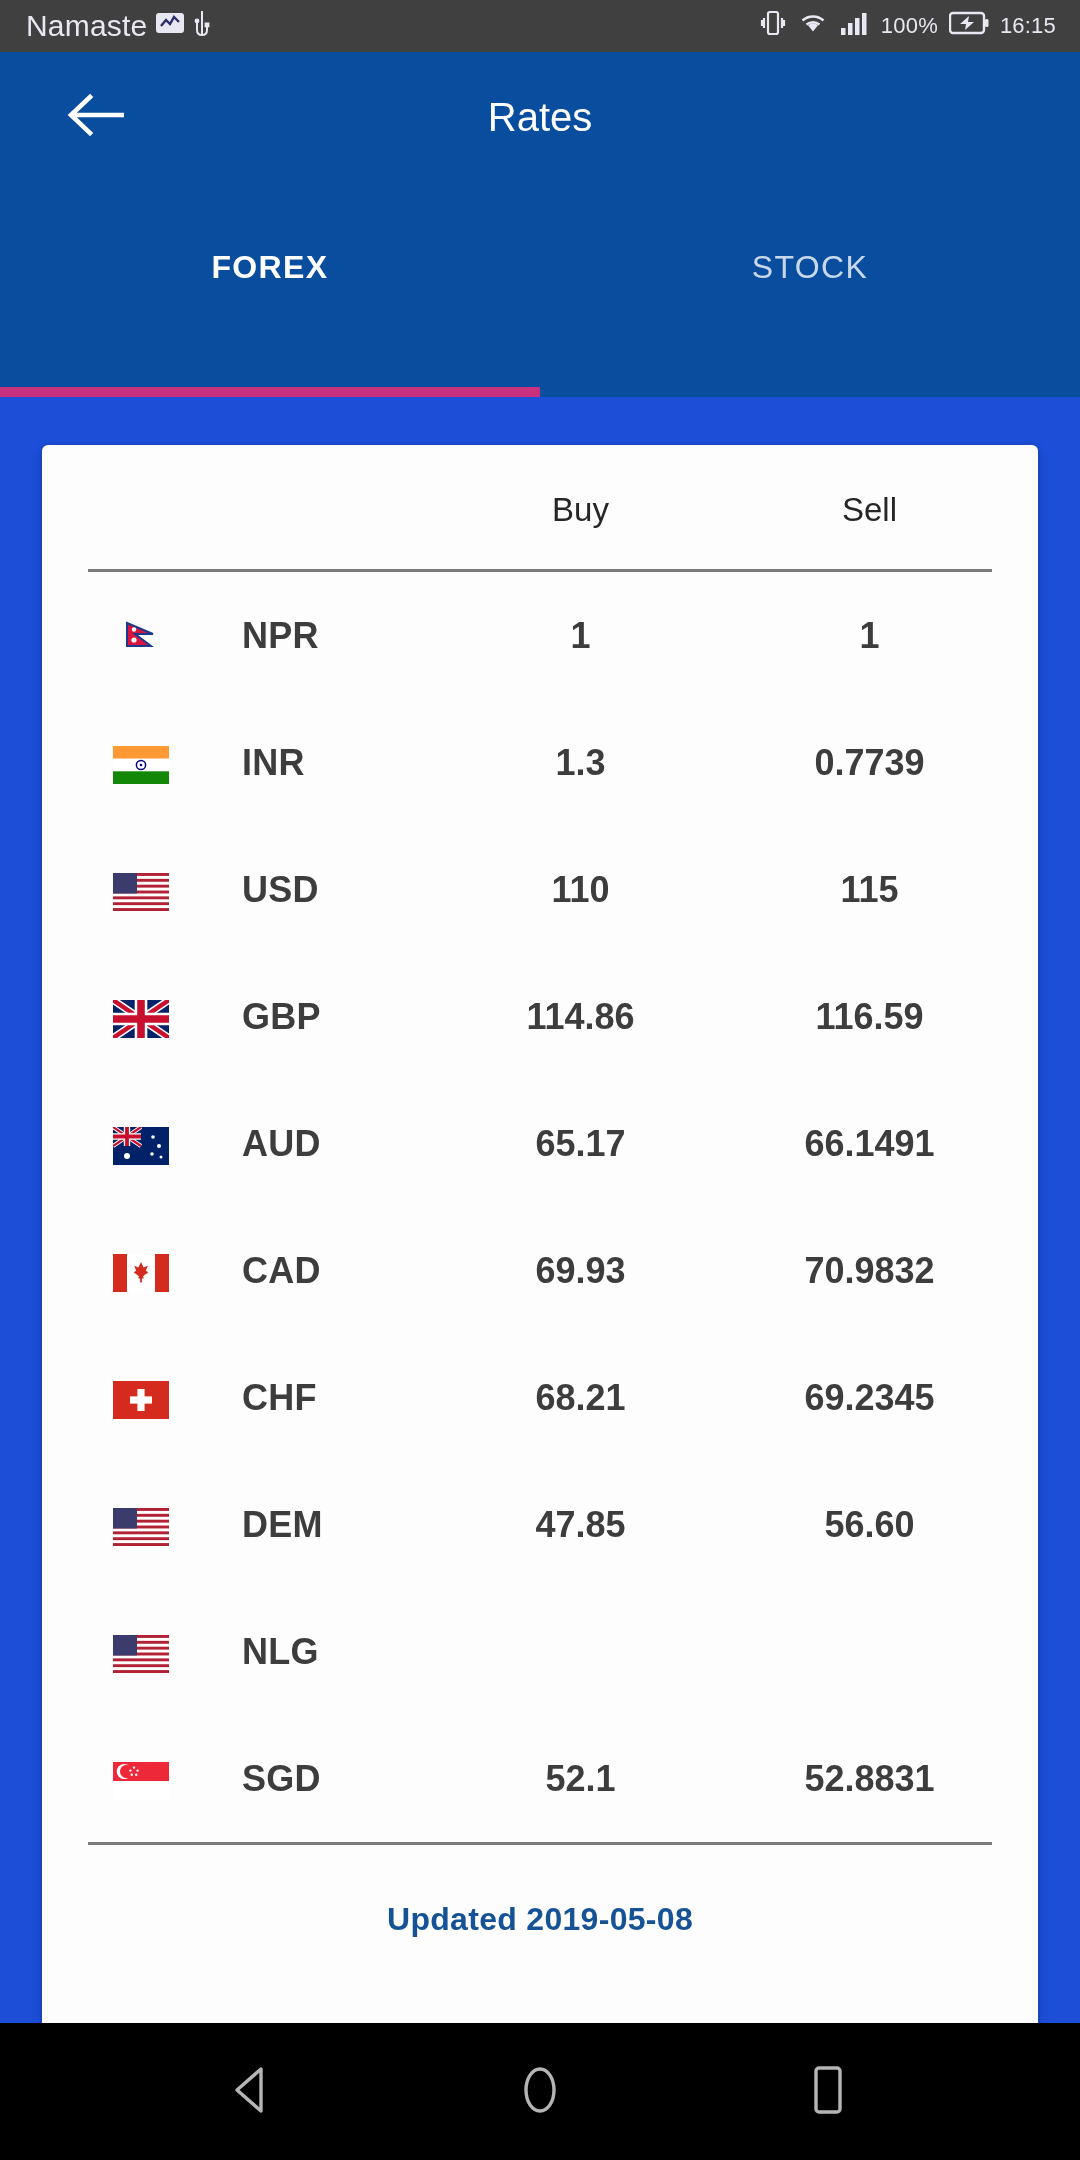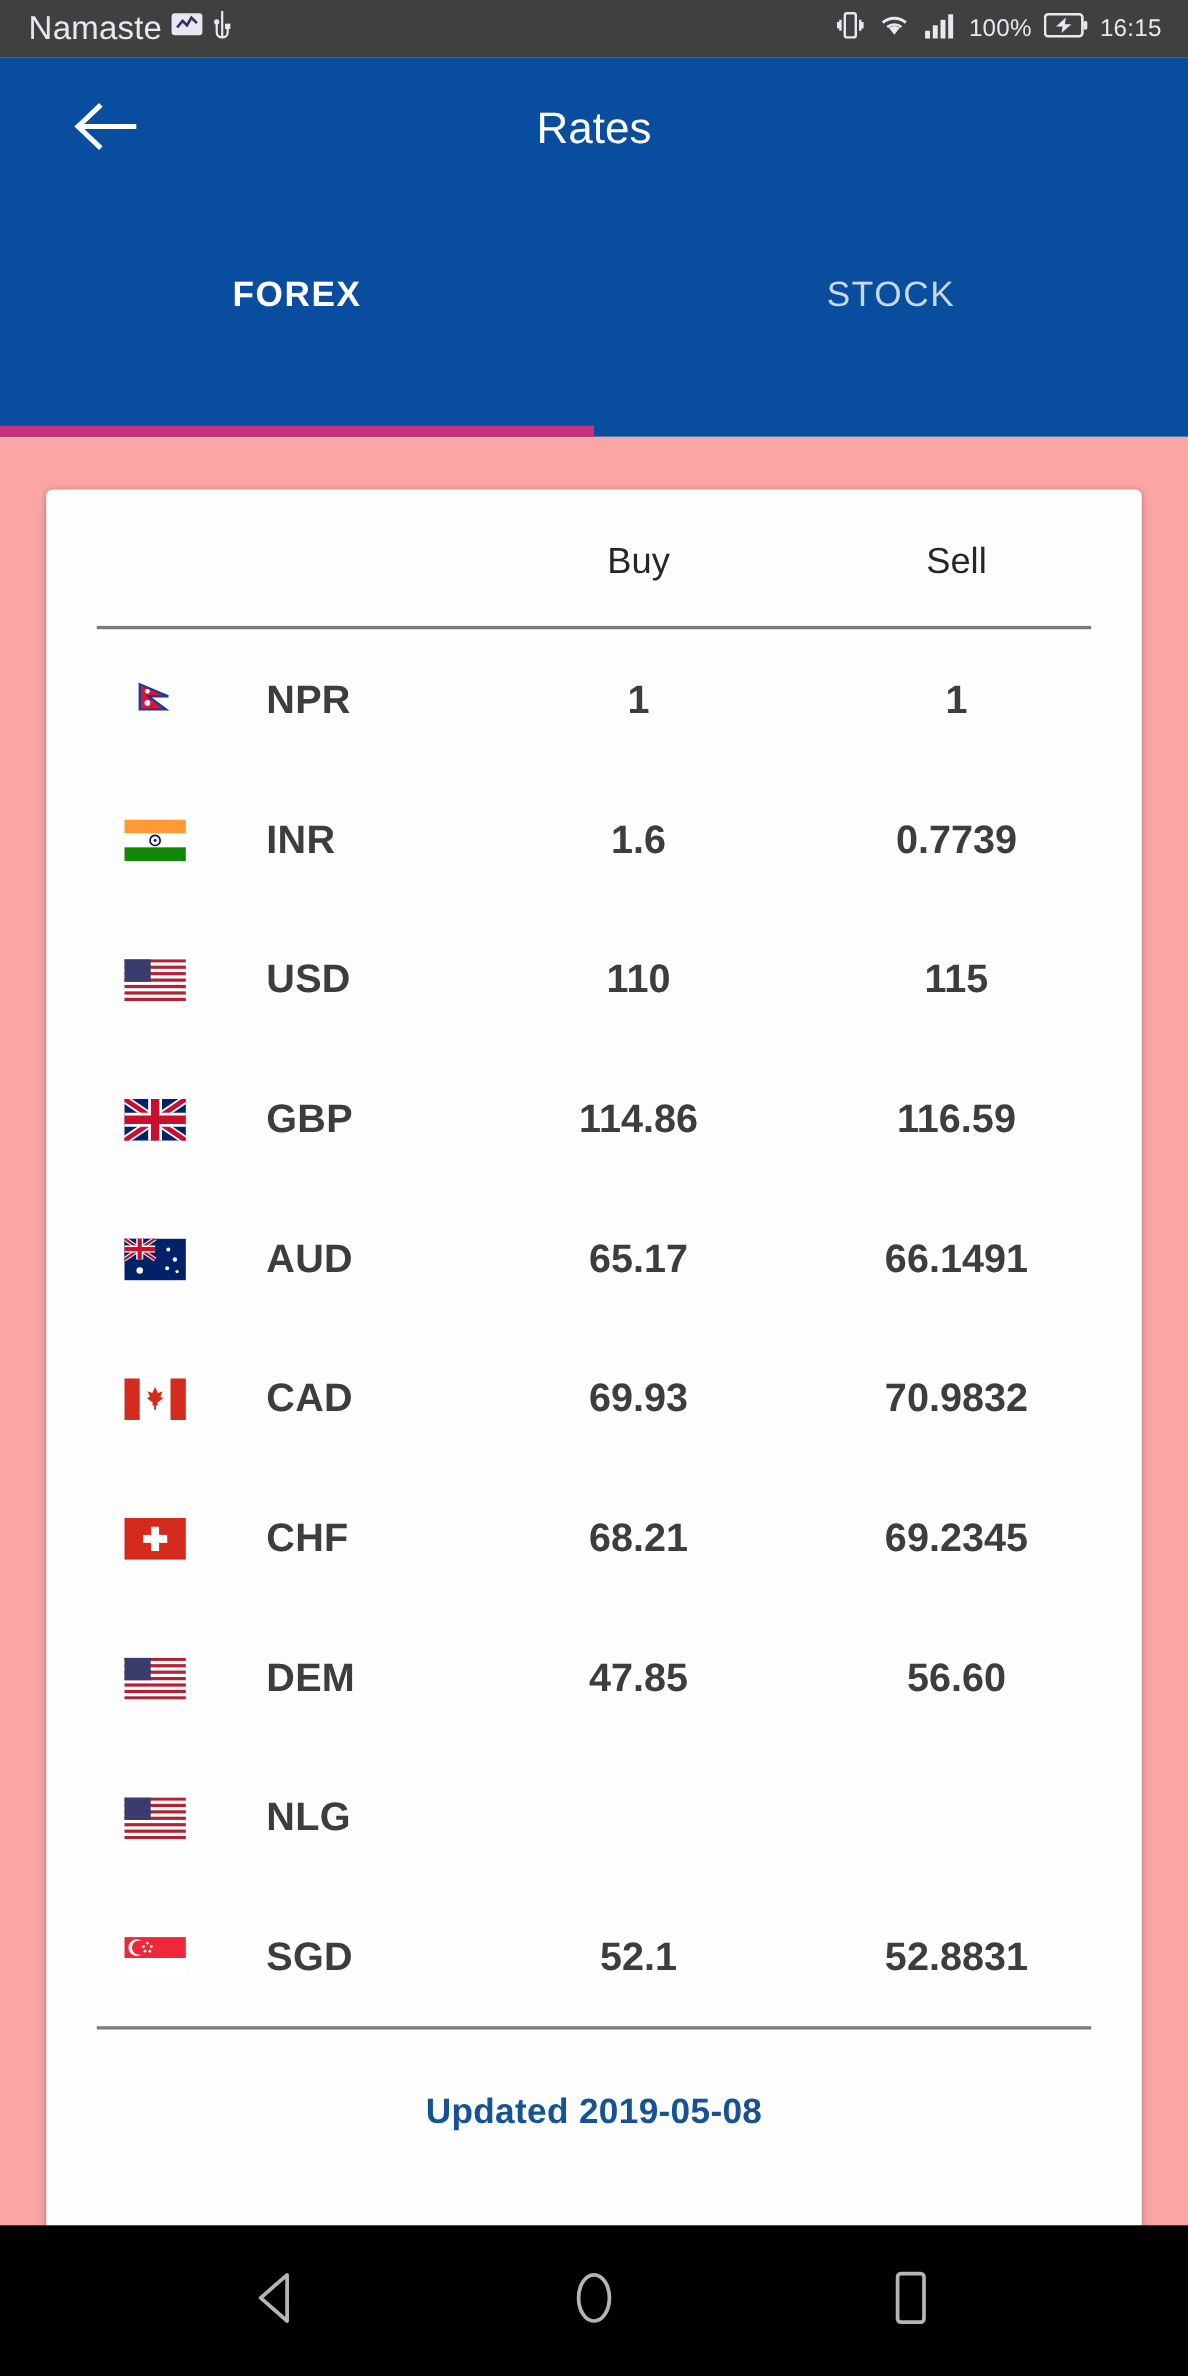--- a/index.html
+++ b/index.html
@@ -80,21 +80,21 @@
     display:flex;
   }
   .tab-indicator {
     width:50%;
     height:100%;
     background:#c9307e;
   }
 
   
   .content {
-    background:#fca5a5;
+    background:#1d4ed8;
     padding:48px 42px 0 42px;
     height:1674px;
   }
   .card {
     background:#fdfdfd;
     border-radius:6px;
     box-shadow:0 1px 5px rgba(0,0,0,0.20), 0 3px 12px rgba(0,0,0,0.10);
     padding:0 24px;
     height:1595px;
     display:flex;
@@ -294,21 +294,21 @@
           <td class="flag">
             <svg class="flag-img" viewBox="0 0 56 38">
                 <rect width="56" height="12.7" fill="#ff9933"></rect>
                 <rect y="12.7" width="56" height="12.6" fill="#ffffff"></rect>
                 <rect y="25.3" width="56" height="12.7" fill="#138808"></rect>
                 <circle cx="28" cy="19" r="4.6" fill="none" stroke="#000080" stroke-width="1.5"></circle>
                 <circle cx="28" cy="19" r="1.3" fill="#000080"></circle>
               </svg>
           </td>
           <td class="code">INR</td>
-          <td>1.6</td>
+          <td>1.3</td>
           <td>0.7739</td>
         </tr>
 
         <tr>
           <td class="flag">
             <svg class="flag-img" viewBox="0 0 56 38">
                 <rect width="56" height="38" fill="#ffffff"></rect>
                 <g fill="#b22234">
                   <rect y="0" width="56" height="2.92"></rect>
                   <rect y="5.84" width="56" height="2.92"></rect>

